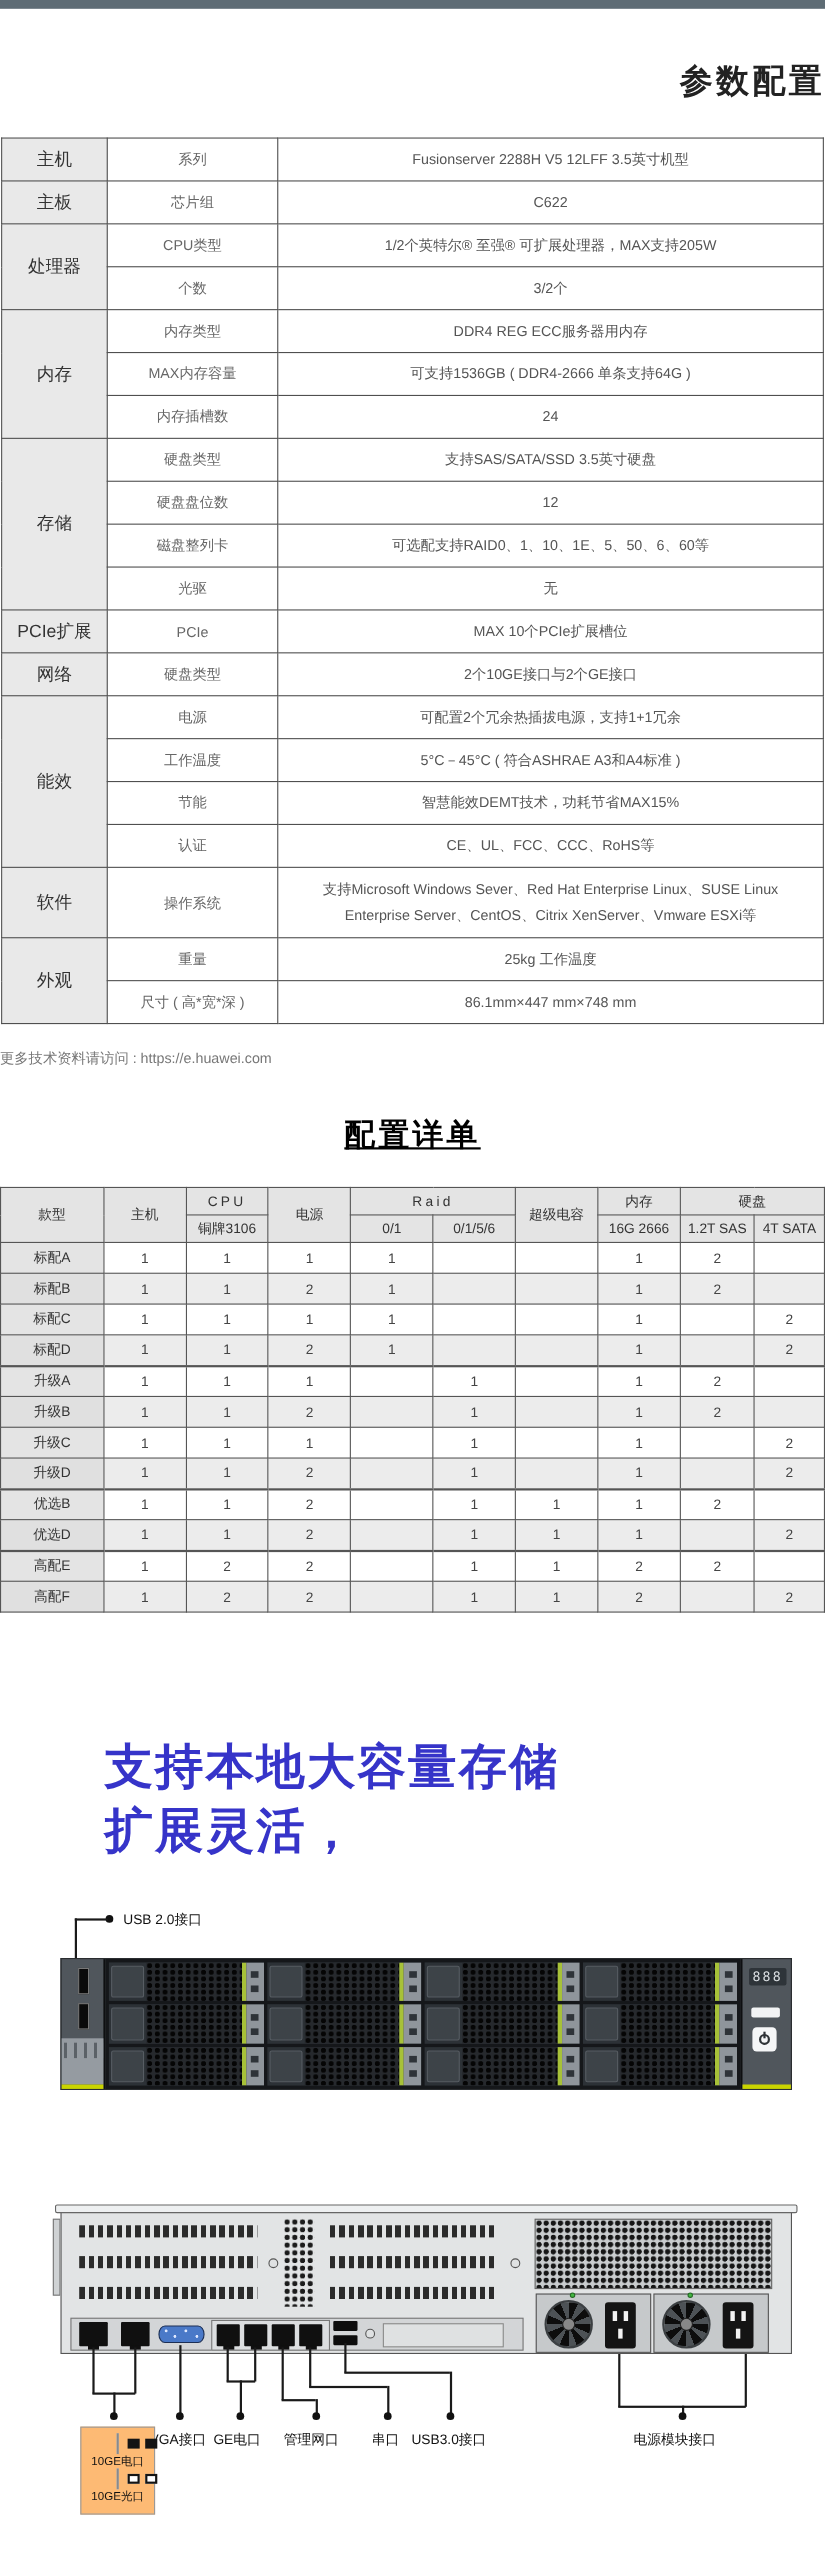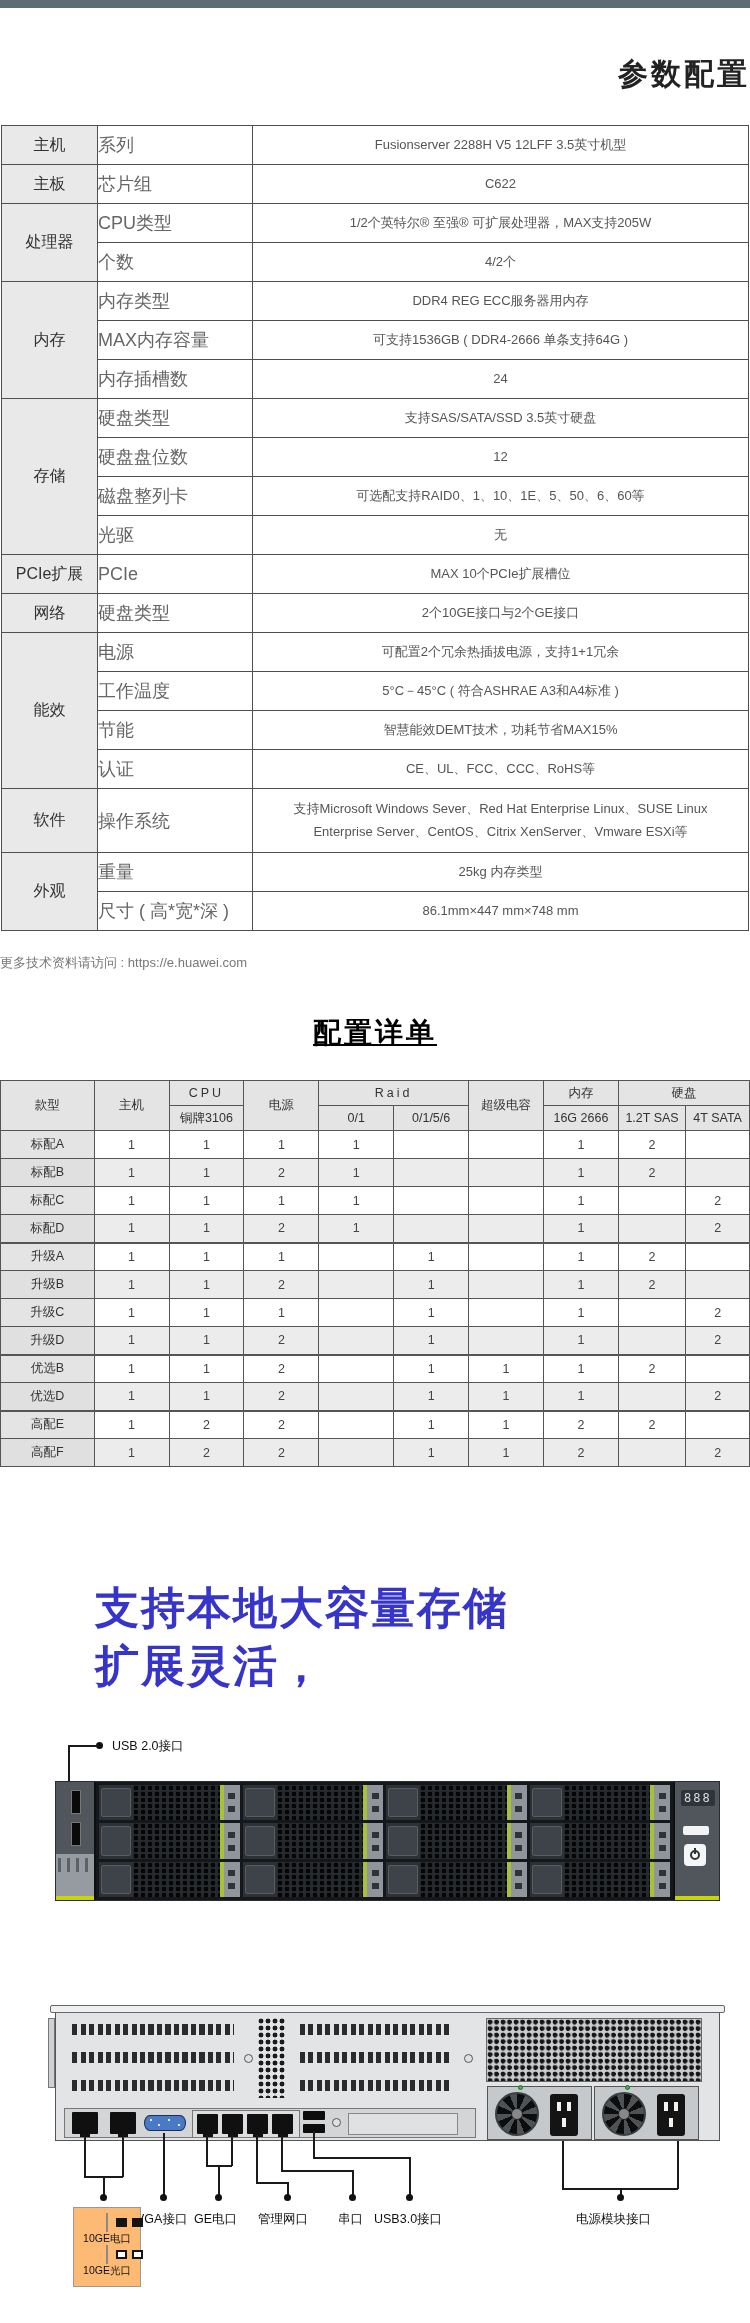--- a/index.html
+++ b/index.html
@@ -8,21 +8,21 @@
 
   .topbar { height:8px; background:#5e6c75; }
 
   h1.sec-title { text-align:right; font-size:30px; font-weight:600; color:#222; letter-spacing:3px; margin:46px 0 30px; }
   h2.sec-title { text-align:center; font-size:28px; font-weight:600; color:#000000; letter-spacing:3px; margin:42px 0 24px;text-decoration:underline; }
 
   
   table.spec { width:748px; margin:0 1px; border-collapse:collapse; table-layout:fixed; }
   table.spec td { border:1px solid #4f4f4f;text-align:center; }
   table.spec td.cat { width:96px; background:#e9e9e9; text-align:center; font-size:16px; color:#333; }
-  table.spec td.lbl { width:155px; text-align:left; font-size:18px; color:#666; height:39px; }
+  table.spec td.lbl { width:155px; text-align:center; font-size:13px; color:#666; height:39px; }
   table.spec td.val { font-size:13px; color:#555; padding:6px 14px; line-height:1.7; }
   table.spec tr.tall td { height:64px; }
 
   .more-link-wrap { text-align:left; margin:22px 0 0; }
   .more-link { font-size:13px; color:#777; text-decoration:none; }
 
   
   table.cfg { width:750px; border-collapse:collapse; table-layout:fixed; margin-top:28px; }
   table.cfg td { border:1px solid #555; text-align:center; font-size:12.5px; color:#444; height:28px; }
   table.cfg tr.hdr td { background:#e4e4e4; color:#333; height:25px; }
@@ -118,21 +118,21 @@
     <td class="lbl">芯片组</td>
     <td class="val">C622</td>
   </tr>
   <tr>
     <td class="cat" rowspan="2">处理器</td>
     <td class="lbl">CPU类型</td>
     <td class="val">1/2个英特尔® 至强® 可扩展处理器，MAX支持205W</td>
   </tr>
   <tr>
     <td class="lbl">个数</td>
-    <td class="val">4/2个</td>
+    <td class="val">3/2个</td>
   </tr>
   <tr>
     <td class="cat" rowspan="3">内存</td>
     <td class="lbl">内存类型</td>
     <td class="val">DDR4 REG ECC服务器用内存</td>
   </tr>
   <tr>
     <td class="lbl">MAX内存容量</td>
     <td class="val">可支持1536GB ( DDR4-2666 单条支持64G )</td>
   </tr>
@@ -185,21 +185,21 @@
     <td class="val">CE、UL、FCC、CCC、RoHS等</td>
   </tr>
   <tr class="tall">
     <td class="cat">软件</td>
     <td class="lbl">操作系统</td>
     <td class="val">支持Microsoft Windows Sever、Red Hat Enterprise Linux、SUSE Linux Enterprise Server、CentOS、Citrix XenServer、Vmware ESXi等</td>
   </tr>
   <tr>
     <td class="cat" rowspan="2">外观</td>
     <td class="lbl">重量</td>
-    <td class="val">25kg 内存类型</td>
+    <td class="val">25kg 工作温度</td>
   </tr>
   <tr>
     <td class="lbl">尺寸 ( 高*宽*深 )</td>
     <td class="val">86.1mm×447 mm×748 mm</td>
   </tr>
 </tbody>
   </table>
 
 <div class="more-link-wrap">
   <a class="more-link" href="#">更多技术资料请访问 : https://e.huawei.com</a>

